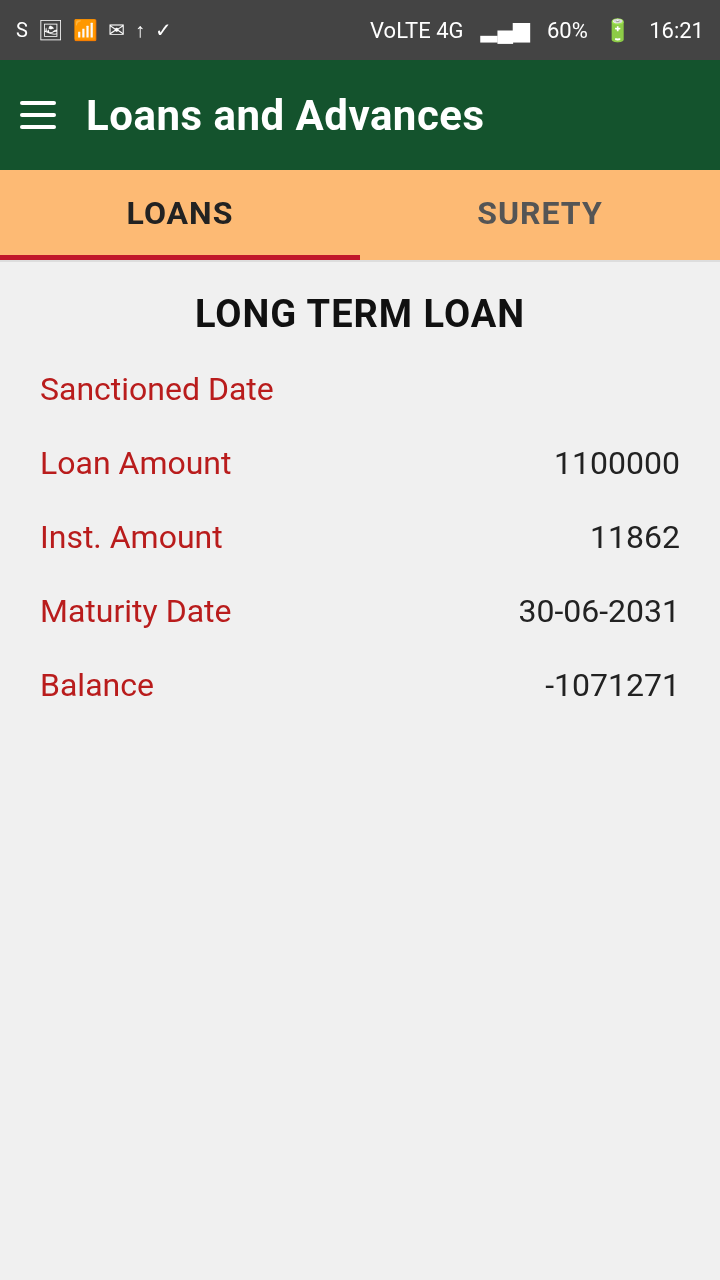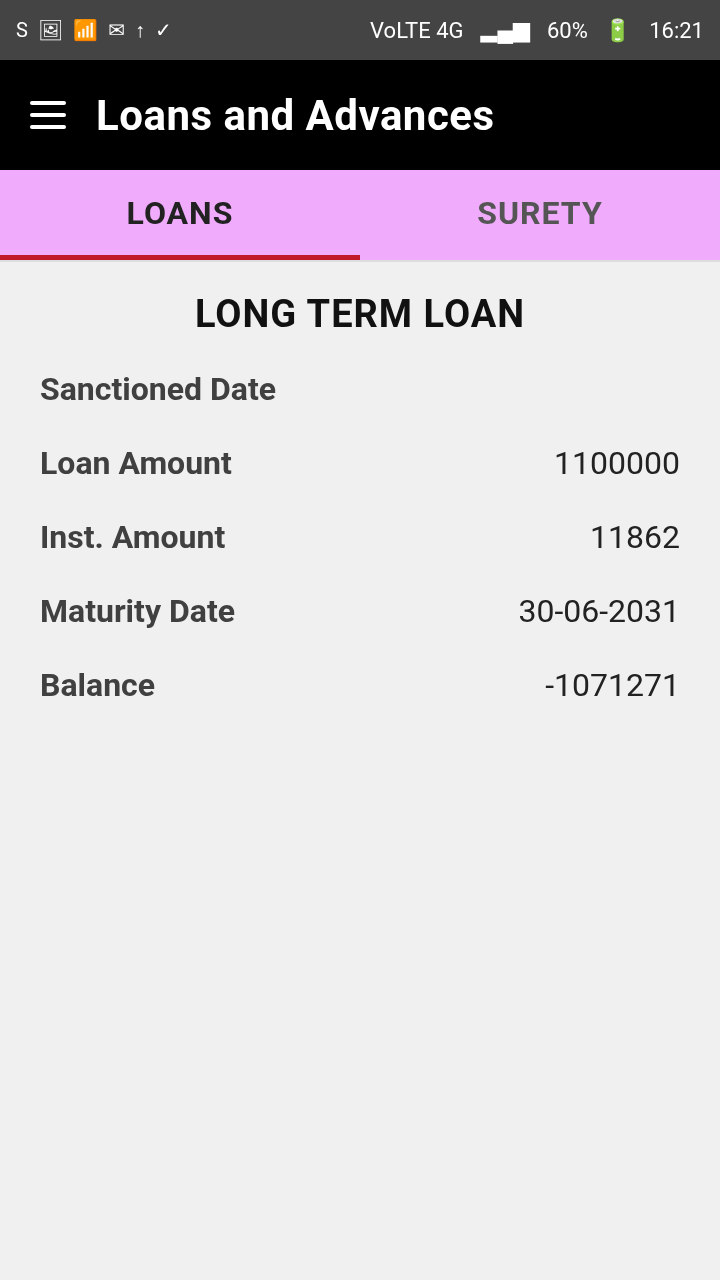--- a/index.html
+++ b/index.html
@@ -37,24 +37,24 @@
       align-items: center;
       gap: 17px;
       color: #fff;
       font-size: 22px;
     }
 
     
     .header {
       width: 720px;
       height: 110px;
-      background: #000000;
-      display: flex;
-      align-items: center;
-      padding: 0 30px;
+      background: #14532d;
+      display: flex;
+      align-items: center;
+      padding: 0 20px;
       gap: 30px;
     }
     .hamburger-icon {
       display: flex;
       flex-direction: column;
       gap: 8px;
       cursor: pointer;
     }
     .hamburger-icon span {
       display: block;
@@ -66,21 +66,21 @@
     .header-title {
       color: #fff;
       font-size: 42px;
       font-weight: bold;
       letter-spacing: 0.5px;
     }
 
     
     .tabs-container {
       width: 720px;
-      background: #f0abfc;
+      background: #fdba74;
       display: flex;
       border-bottom: 2px solid #ddd;
     }
     .tab {
       flex: 1;
       height: 90px;
       display: flex;
       align-items: center;
       justify-content: center;
       font-size: 32px;
@@ -119,22 +119,22 @@
     .detail-row {
       display: flex;
       justify-content: space-between;
       align-items: center;
       padding: 18px 0;
       font-size: 32px;
       color: #222;
     }
 
     .detail-label {
-      font-weight: bold;
-      color: #404040;
+      font-weight: normal;
+      color: #b91c1c;
     }
 
     .detail-value {
       font-weight: normal;
       color: #222;
       text-align: right;
     }
   </style>
 </head>
 <body>

